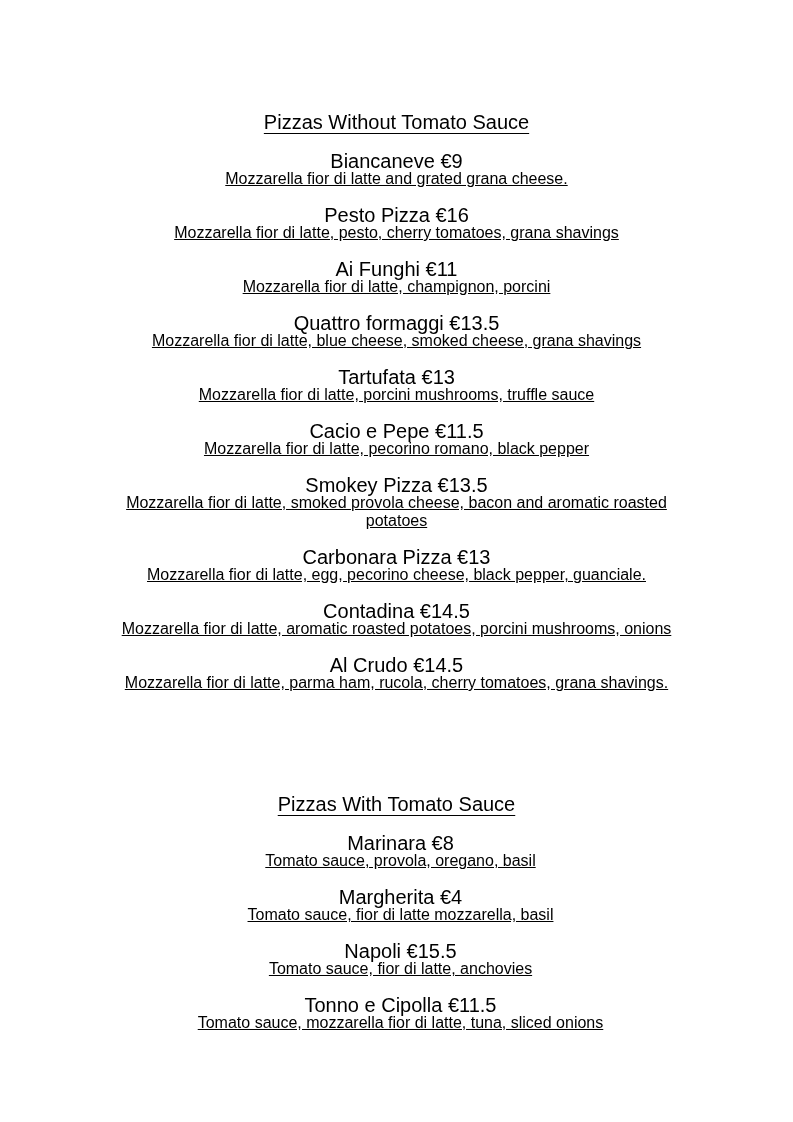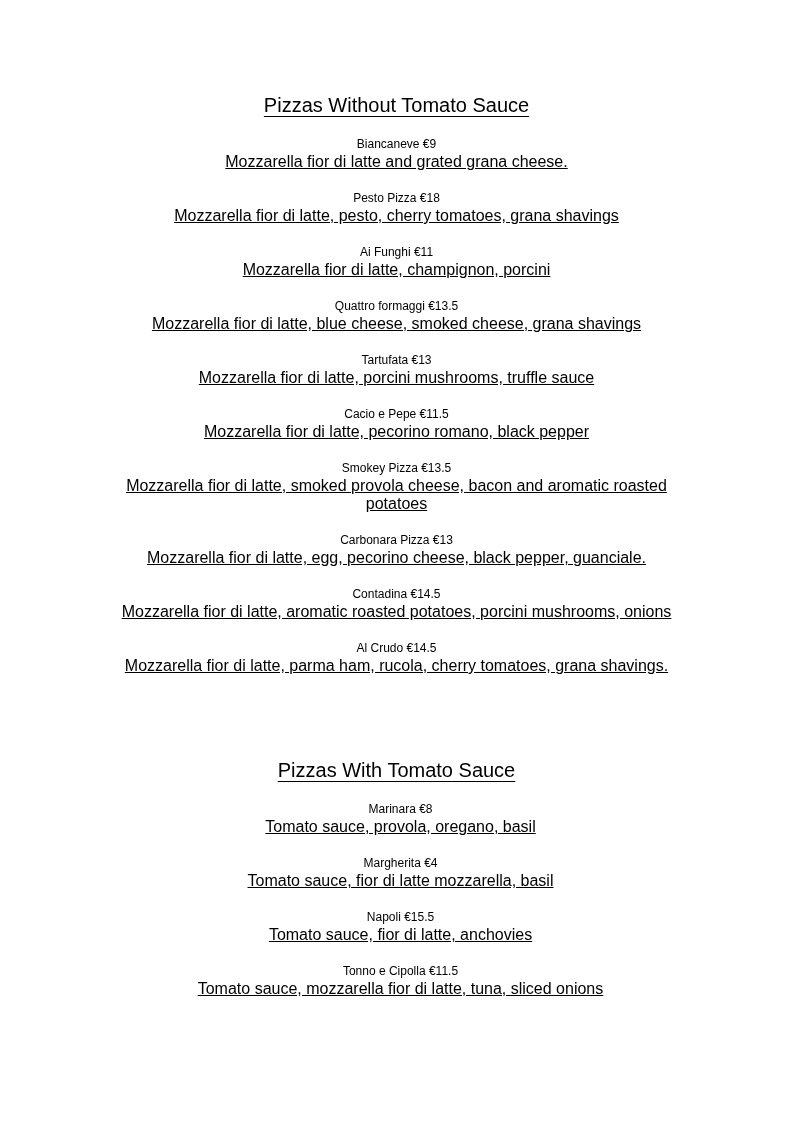--- a/index.html
+++ b/index.html
@@ -24,42 +24,42 @@
     position: relative;
   }
   .menu-section {
     width: 100%;
   }
   .section-heading {
     text-align: center;
     font-size: 20px;
     font-weight: 400;
     line-height: 24px;
-    margin: 0;
+    margin: 17px;
     padding: 0;
     letter-spacing: 0px;
   }
   .section-heading .heading-text {
     text-decoration: underline;
     text-underline-offset: 4px;
     text-decoration-thickness: 1px;
   }
   .items {
     margin: 0;
     padding: 0;
     list-style: none;
   }
   .menu-item {
     text-align: center;
     margin: 0;
     padding: 0;
   }
   .item-name {
     display: block;
-    font-size: 12px;
+    font-size: 20px;
     line-height: 18px;
     white-space: nowrap;
   }
   .item-desc {
     display: block;
     font-size: 16px;
     line-height: 18px;
     margin: 0 auto;
     text-decoration: underline;
   }
@@ -93,21 +93,21 @@
   <section class="menu-section" id="section-no-tomato">
     <h2 class="section-heading"><span class="heading-text">Pizzas Without Tomato Sauce</span></h2>
     <ul class="items">
 
       <li class="menu-item">
         <span class="item-name">Biancaneve €9</span>
         <span class="item-desc">Mozzarella fior di latte and grated grana cheese.</span>
       </li>
 
       <li class="menu-item">
-        <span class="item-name">Pesto Pizza €18</span>
+        <span class="item-name">Pesto Pizza €16</span>
         <span class="item-desc">Mozzarella fior di latte, pesto, cherry tomatoes, grana shavings</span>
       </li>
 
       <li class="menu-item">
         <span class="item-name">Ai Funghi €11</span>
         <span class="item-desc">Mozzarella fior di latte, champignon, porcini</span>
       </li>
 
       <li class="menu-item">
         <span class="item-name">Quattro formaggi €13.5</span>

